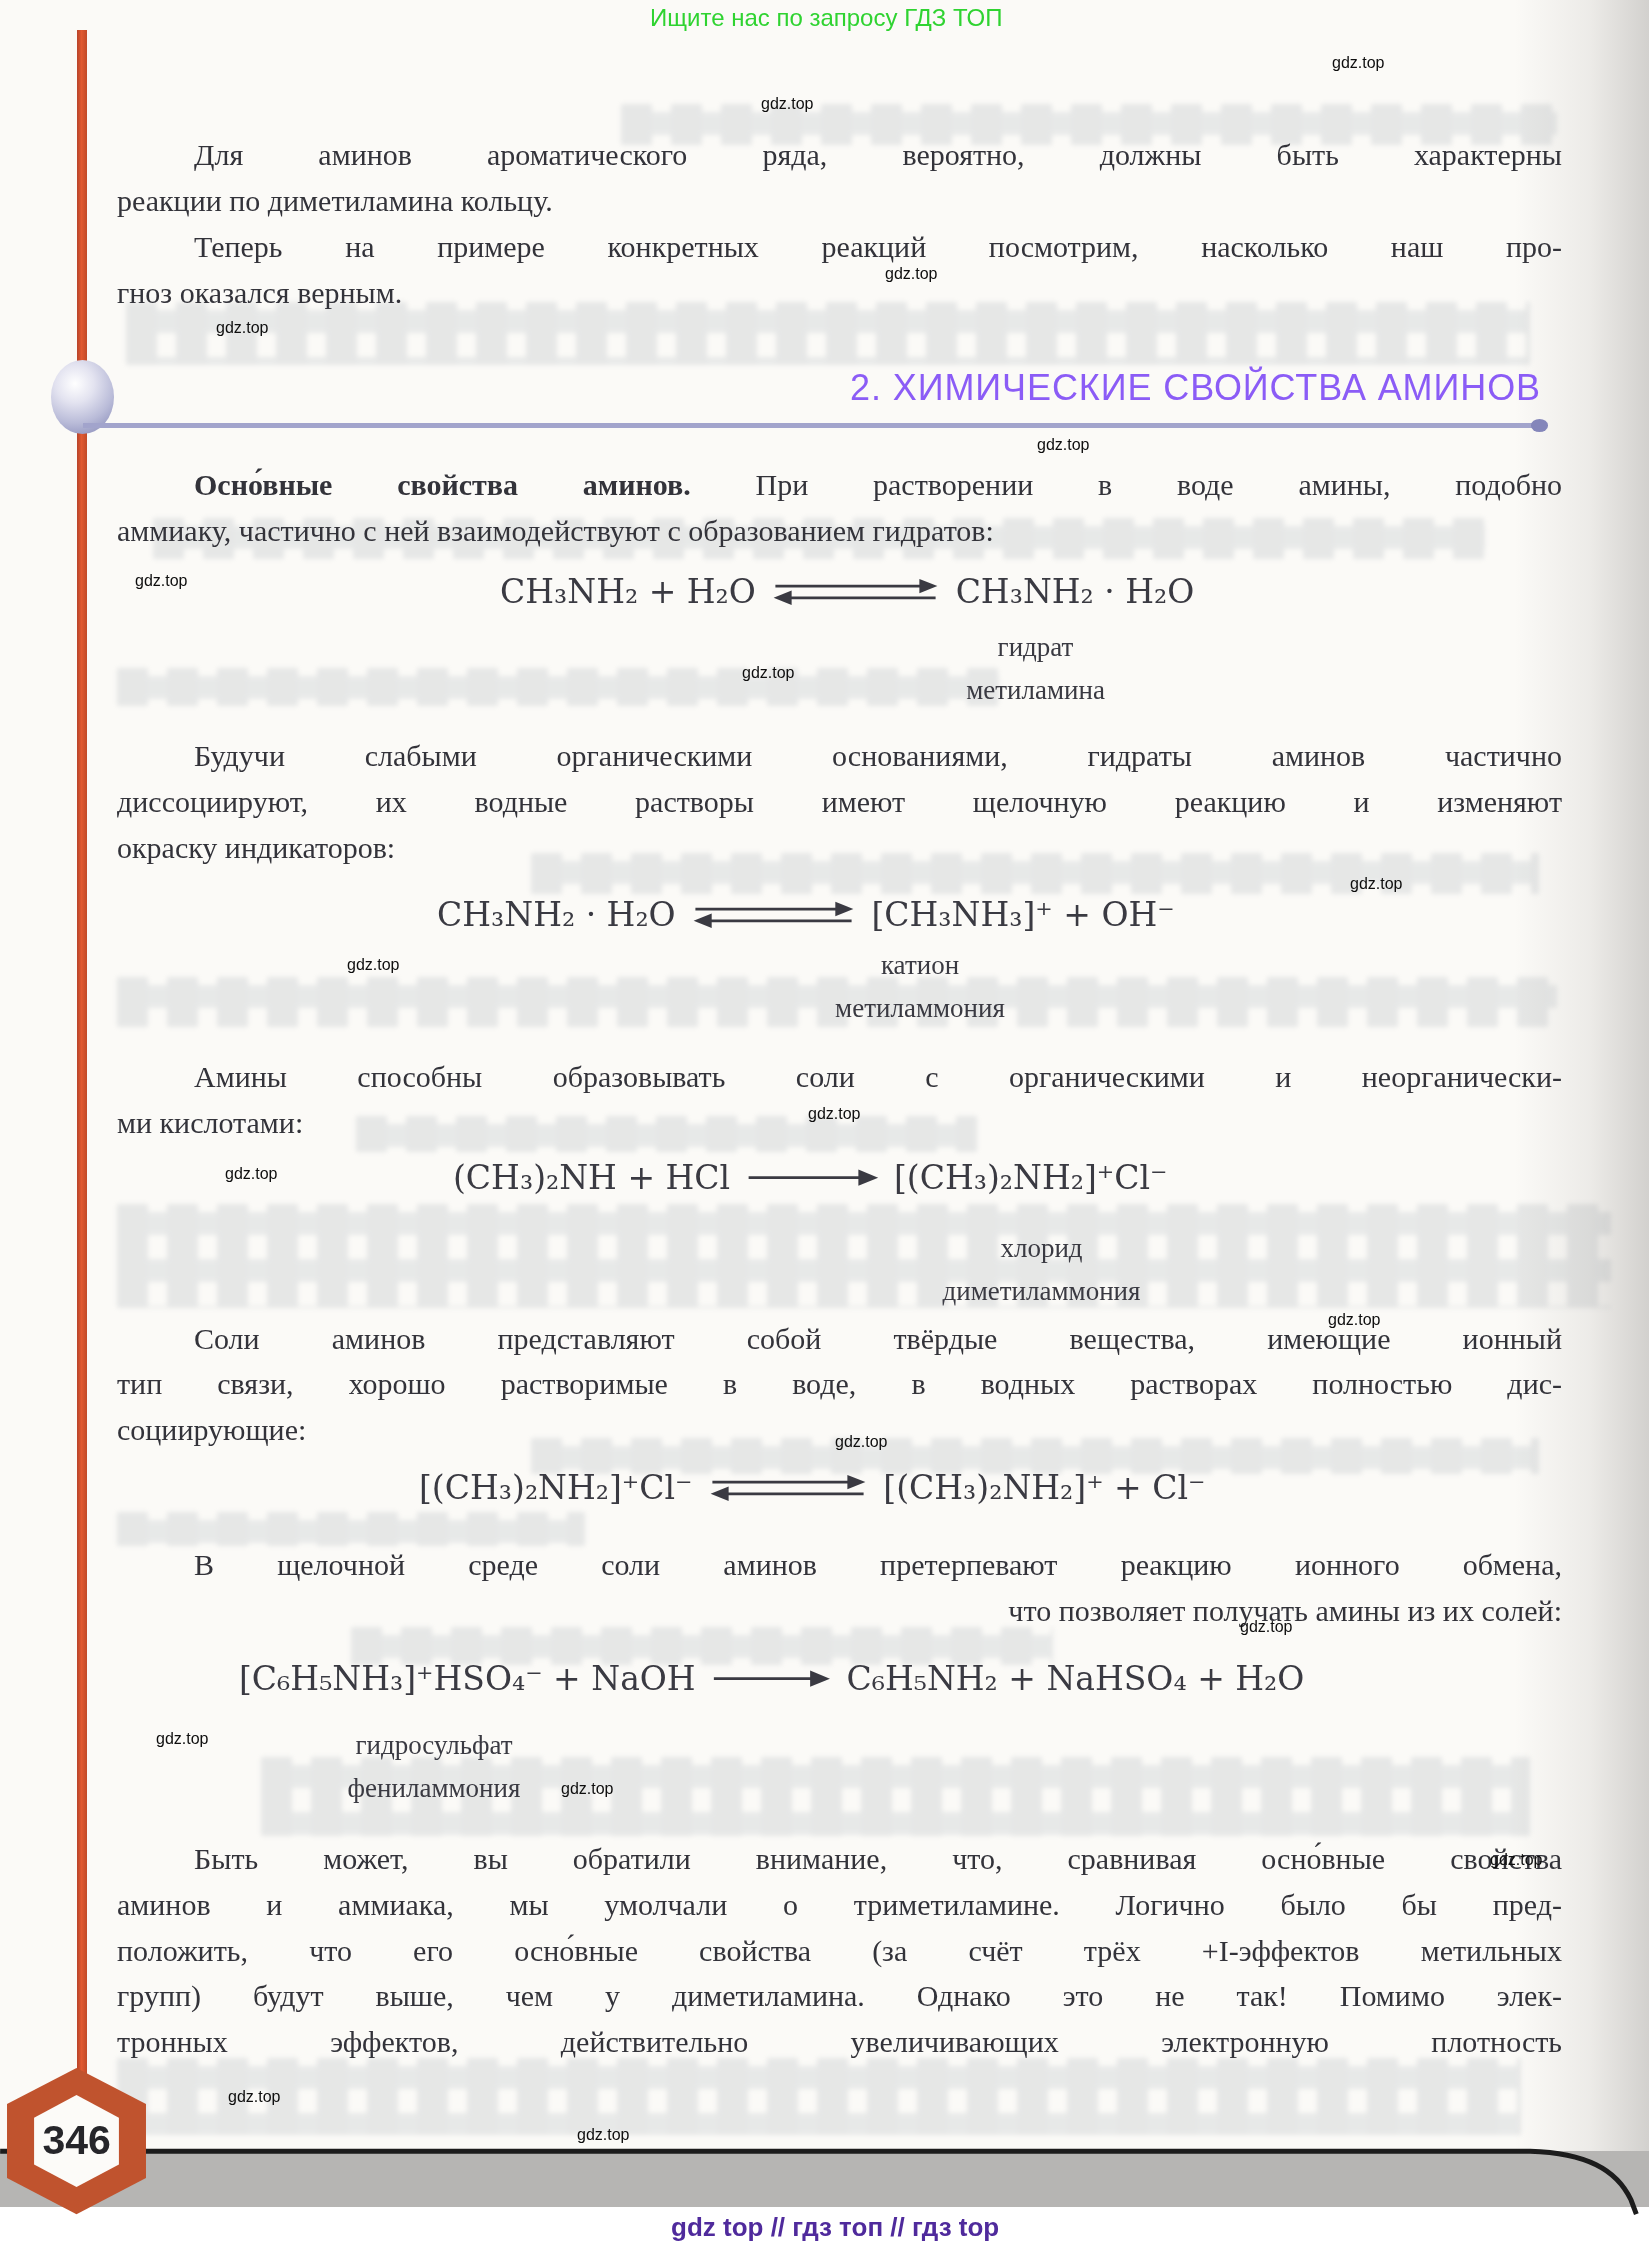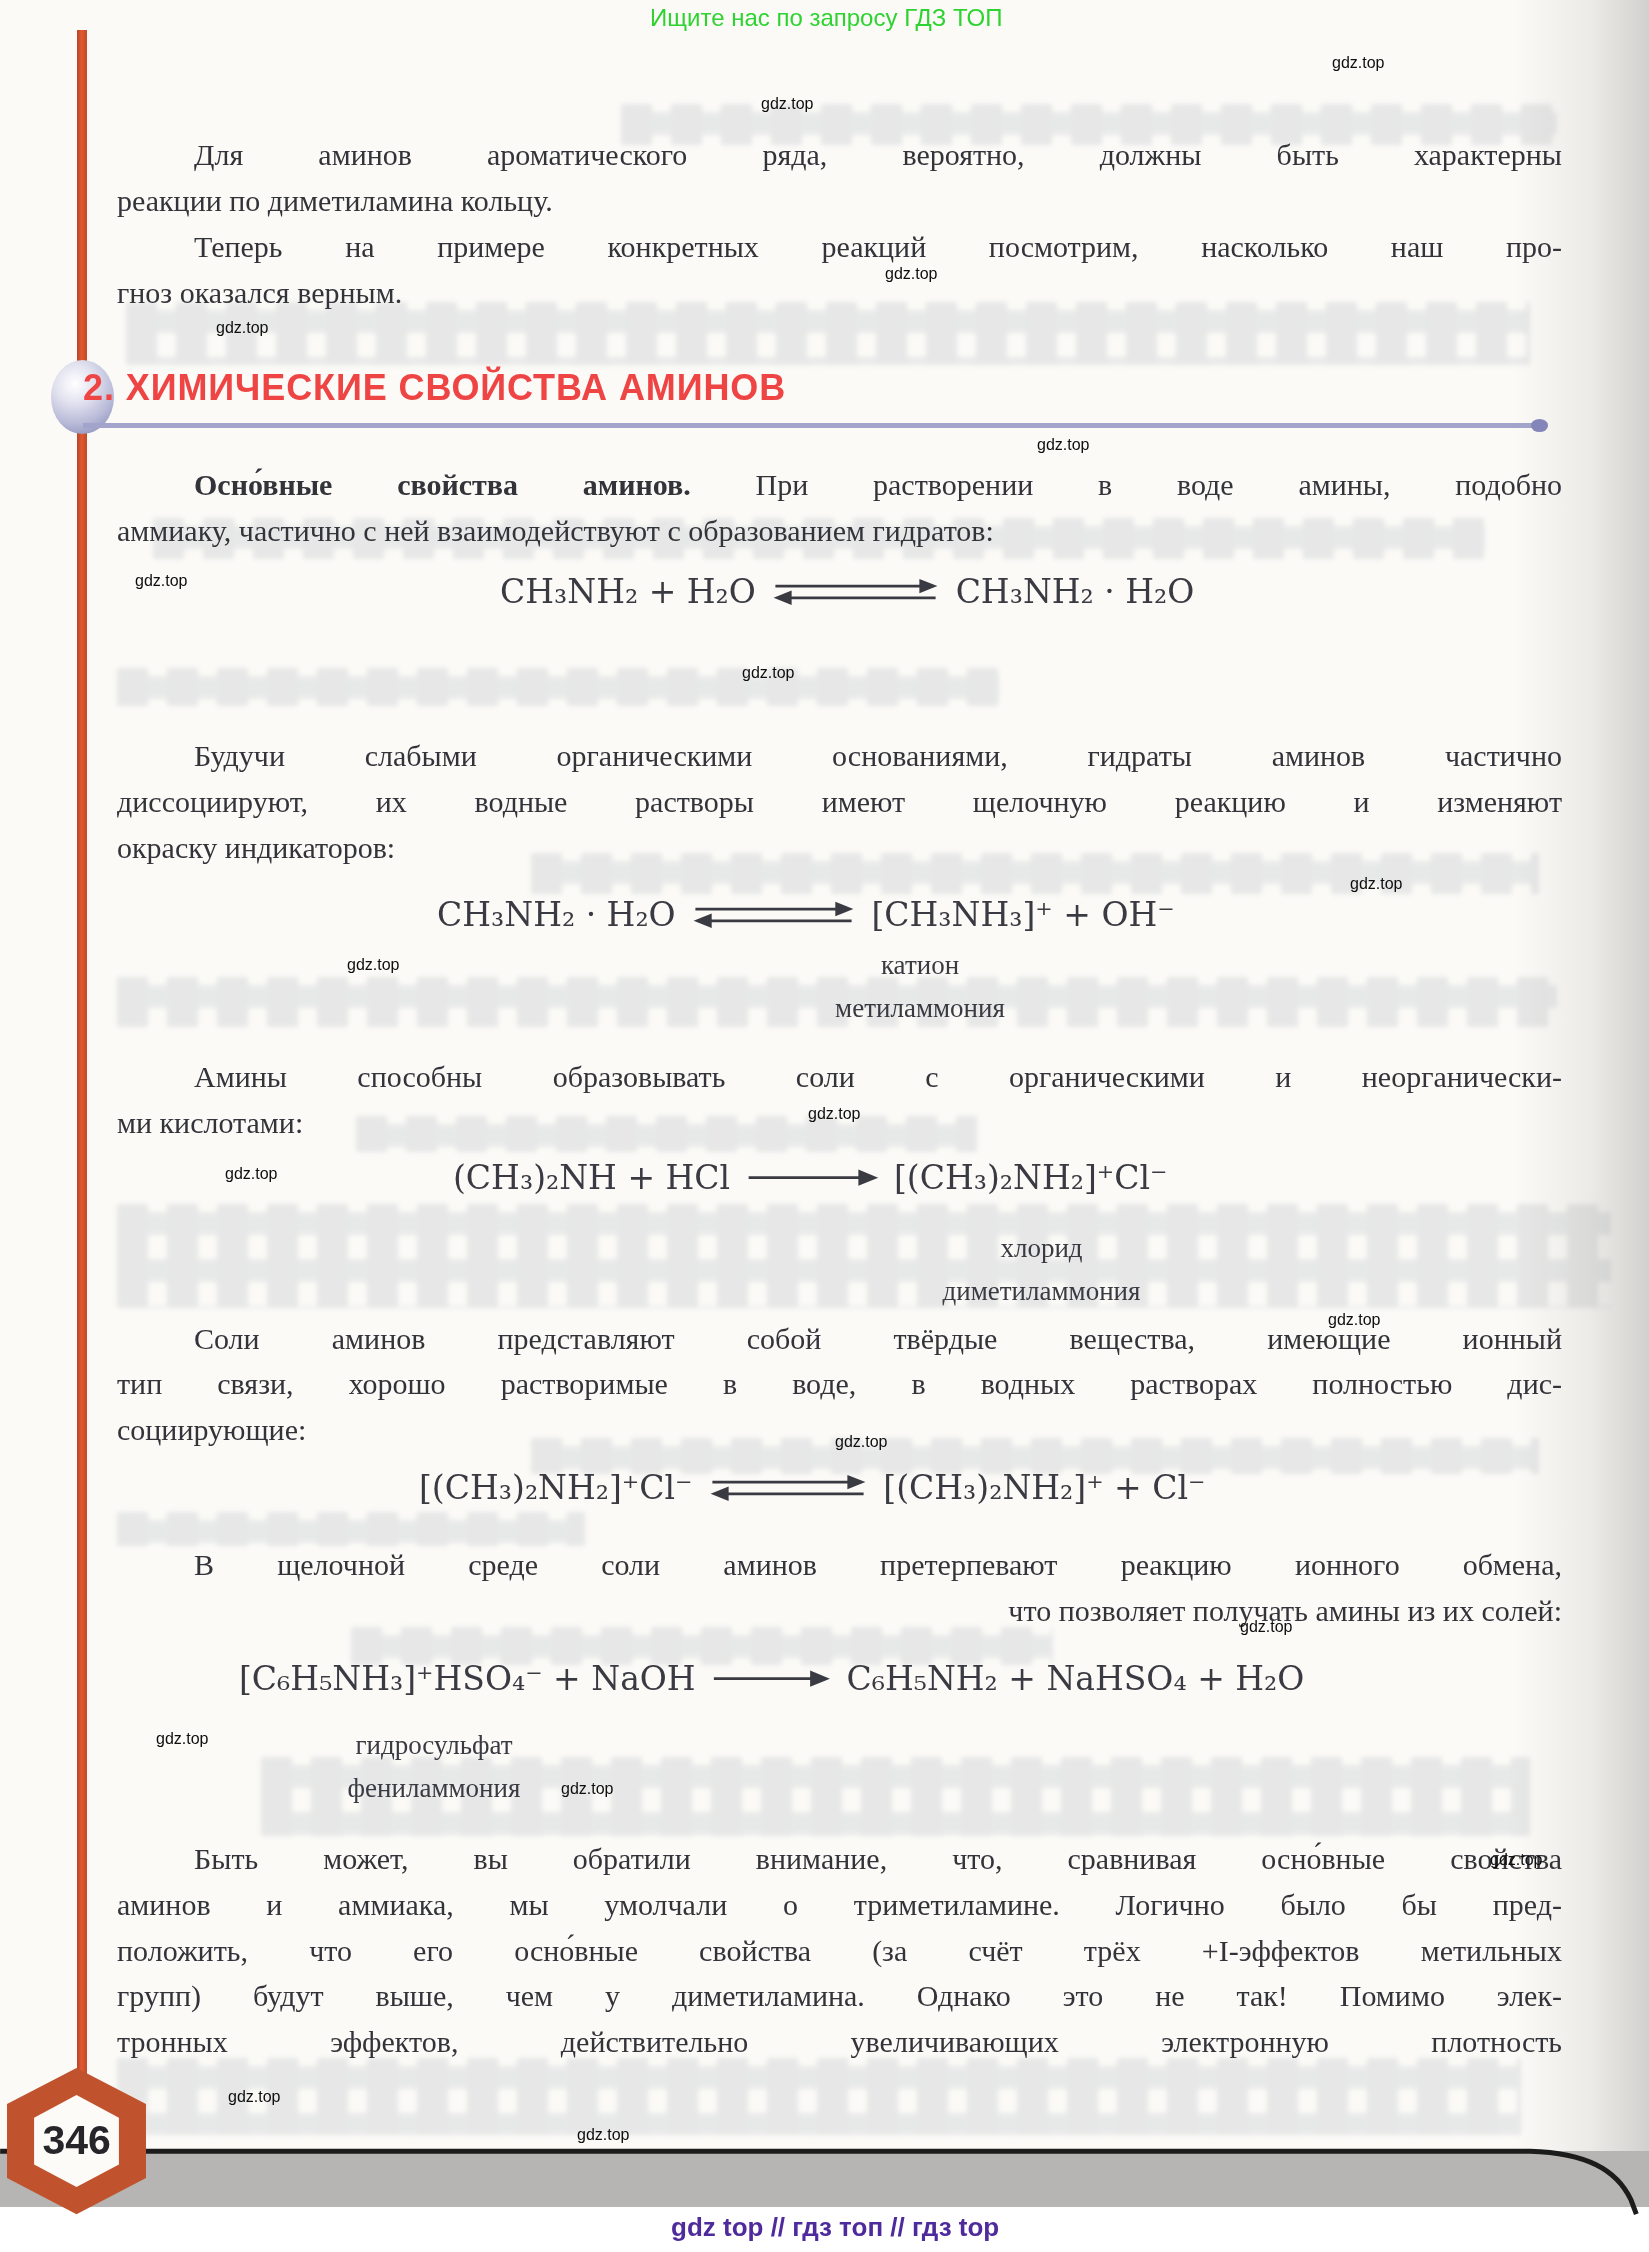--- a/index.html
+++ b/index.html
@@ -13,23 +13,23 @@
            repeating-linear-gradient(180deg,transparent 0 8px,#8795a1 8px 31px,transparent 31px 47px);}
   .edge-shade{position:absolute;right:0;top:0;width:135px;height:2153px;
          background:linear-gradient(to right,rgba(110,104,100,0) 0%,rgba(110,104,100,0.10) 55%,rgba(92,88,86,0.26) 100%);}
   .red-line{position:absolute;left:77px;top:30px;width:10px;height:2052px;
          background:linear-gradient(to right,#b8432a,#e05a31 45%,#c14a28);}
   
   .bead{position:absolute;left:51px;top:360px;width:63px;height:74px;border-radius:50%;
         background:radial-gradient(circle at 38% 32%,#ffffff 0%,#e3e3f0 30%,#b9bbd8 62%,#8f92bd 88%,#7f82b0 100%);}
   .rule{position:absolute;left:83px;top:423px;width:1458px;height:5.4px;background:#a2a4cc;}
   .rule-dot{position:absolute;left:1531px;top:419px;width:17px;height:12.6px;border-radius:50%;background:#8486ba;}
-  .heading{position:absolute;left:83px;top:367px;width:1458px;text-align:left;
-        font-family:"Liberation Sans","DejaVu Sans",sans-serif;font-weight:700;
-        font-size:36px;line-height:41px;letter-spacing:0.9px;color:#ef4444;}
+  .heading{position:absolute;left:83px;top:367px;width:1458px;text-align:right;
+        font-family:"Liberation Sans","DejaVu Sans",sans-serif;font-weight:400;
+        font-size:36px;line-height:41px;letter-spacing:0.9px;color:#8b5cf6;}
   
   .bl{position:absolute;left:117px;width:1445px;font-size:30px;line-height:38px;color:#33333a;
       white-space:nowrap;}
   .bl.just{white-space:normal;text-align:justify;text-align-last:justify;}
   .bl.ind{text-indent:77px;}
   .b{font-weight:700;}
   
   .eq{position:absolute;display:flex;align-items:center;gap:14.4px;
       font-family:"DejaVu Serif","Liberation Serif",serif;font-size:33px;color:#3a3a42;white-space:nowrap;}
   .eq svg{flex:0 0 auto;}
@@ -92,20 +92,24 @@
 
   <div class="eq" style="left:500px;top:572px;">
     <span>CH₃NH₂ + H₂O</span>
     <svg width="171" height="31" viewBox="0 0 190 34">
       <path d="M6 11 H178" stroke="#3a3a42" stroke-width="3" fill="none"></path>
       <path d="M166 3 L186 11 L166 19 Z" fill="#3a3a42"></path>
       <path d="M12 24 H184" stroke="#3a3a42" stroke-width="3" fill="none"></path>
       <path d="M24 16 L4 24 L24 32 Z" fill="#3a3a42"></path>
     </svg>
     <span>CH₃NH₂ · H₂O</span>
+  </div>
+  <div class="eqlab" style="left:905px;top:626px;width:261px;">
+    <div>гидрат</div>
+    <div>метиламина</div>
   </div>
 
   <div class="bl just ind" style="top:737px;">Будучи слабыми органическими основаниями, гидраты аминов частично</div>
   <div class="bl just" style="top:783px;">диссоциируют, их водные растворы имеют щелочную реакцию и изменяют</div>
   <div class="bl" style="top:829px;">окраску индикаторов:</div>
 
   <div class="eq" style="left:437px;top:895px;">
     <span>CH₃NH₂ · H₂O</span>
     <svg width="167" height="31" viewBox="0 0 185 34">
       <path d="M6 11 H173" stroke="#3a3a42" stroke-width="3" fill="none"></path>

